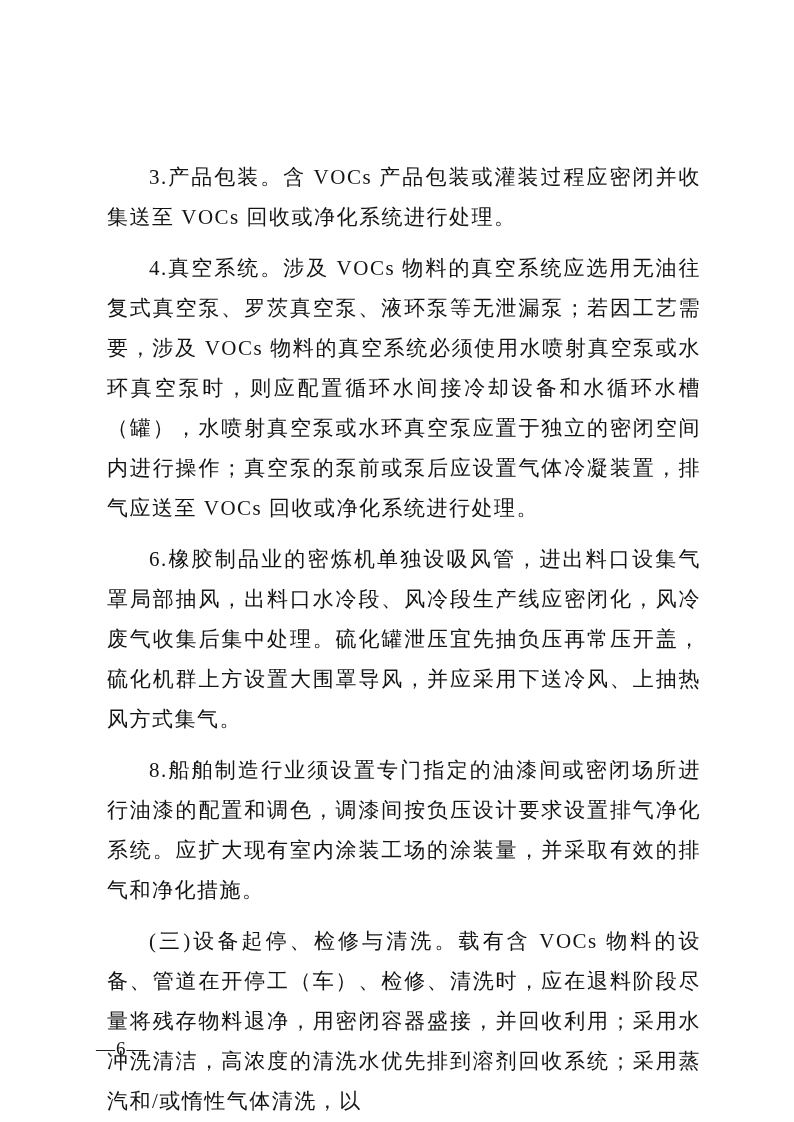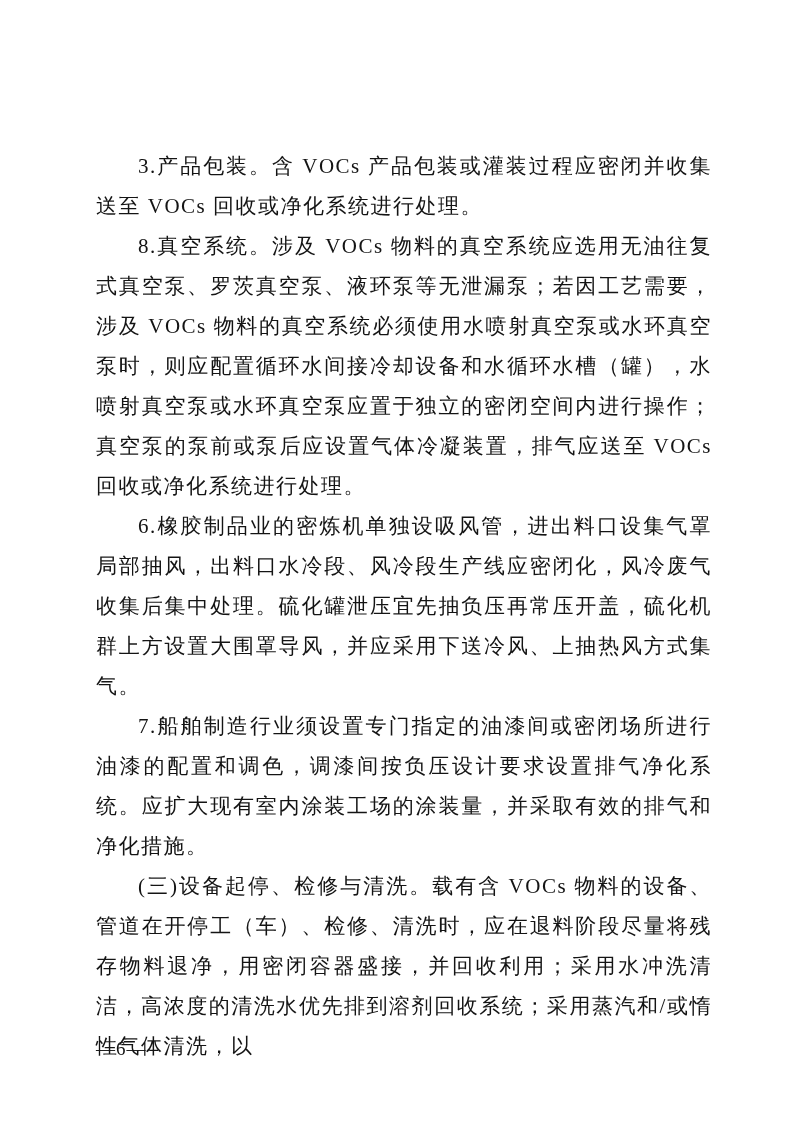--- a/index.html
+++ b/index.html
@@ -23,21 +23,21 @@
     height: 1122px;
     background: #ffffff;
   }
   .content {
     position: absolute;
     left: 96px;
     top: 146px;
     width: 616px;
   }
   .para {
-    margin: 0;
+    margin: 11px;
     font-size: 21px;
     line-height: 40px;
     letter-spacing: 1.5px;
     text-align: justify;
     text-justify: inter-character;
     text-indent: 2em;
     word-break: break-all;
   }
   .page-number {
     position: absolute;
@@ -47,19 +47,19 @@
     letter-spacing: 1px;
     color: #141414;
   }
 </style>
 </head>
 <body>
 
 <div class="page">
   <div class="content">
     <p class="para">3.产品包装。含 VOCs 产品包装或灌装过程应密闭并收集送至 VOCs 回收或净化系统进行处理。</p>
-    <p class="para">8.真空系统。涉及 VOCs 物料的真空系统应选用无油往复式真空泵、罗茨真空泵、液环泵等无泄漏泵；若因工艺需要，涉及 VOCs 物料的真空系统必须使用水喷射真空泵或水环真空泵时，则应配置循环水间接冷却设备和水循环水槽（罐），水喷射真空泵或水环真空泵应置于独立的密闭空间内进行操作；真空泵的泵前或泵后应设置气体冷凝装置，排气应送至 VOCs 回收或净化系统进行处理。</p>
+    <p class="para">4.真空系统。涉及 VOCs 物料的真空系统应选用无油往复式真空泵、罗茨真空泵、液环泵等无泄漏泵；若因工艺需要，涉及 VOCs 物料的真空系统必须使用水喷射真空泵或水环真空泵时，则应配置循环水间接冷却设备和水循环水槽（罐），水喷射真空泵或水环真空泵应置于独立的密闭空间内进行操作；真空泵的泵前或泵后应设置气体冷凝装置，排气应送至 VOCs 回收或净化系统进行处理。</p>
     <p class="para">6.橡胶制品业的密炼机单独设吸风管，进出料口设集气罩局部抽风，出料口水冷段、风冷段生产线应密闭化，风冷废气收集后集中处理。硫化罐泄压宜先抽负压再常压开盖，硫化机群上方设置大围罩导风，并应采用下送冷风、上抽热风方式集气。</p>
-    <p class="para">7.船舶制造行业须设置专门指定的油漆间或密闭场所进行油漆的配置和调色，调漆间按负压设计要求设置排气净化系统。应扩大现有室内涂装工场的涂装量，并采取有效的排气和净化措施。</p>
+    <p class="para">8.船舶制造行业须设置专门指定的油漆间或密闭场所进行油漆的配置和调色，调漆间按负压设计要求设置排气净化系统。应扩大现有室内涂装工场的涂装量，并采取有效的排气和净化措施。</p>
     <p class="para">(三)设备起停、检修与清洗。载有含 VOCs 物料的设备、管道在开停工（车）、检修、清洗时，应在退料阶段尽量将残存物料退净，用密闭容器盛接，并回收利用；采用水冲洗清洁，高浓度的清洗水优先排到溶剂回收系统；采用蒸汽和/或惰性气体清洗，以</p>
   </div>
   <div class="page-number">—6—</div>
 </div>
 
 </body></html>

